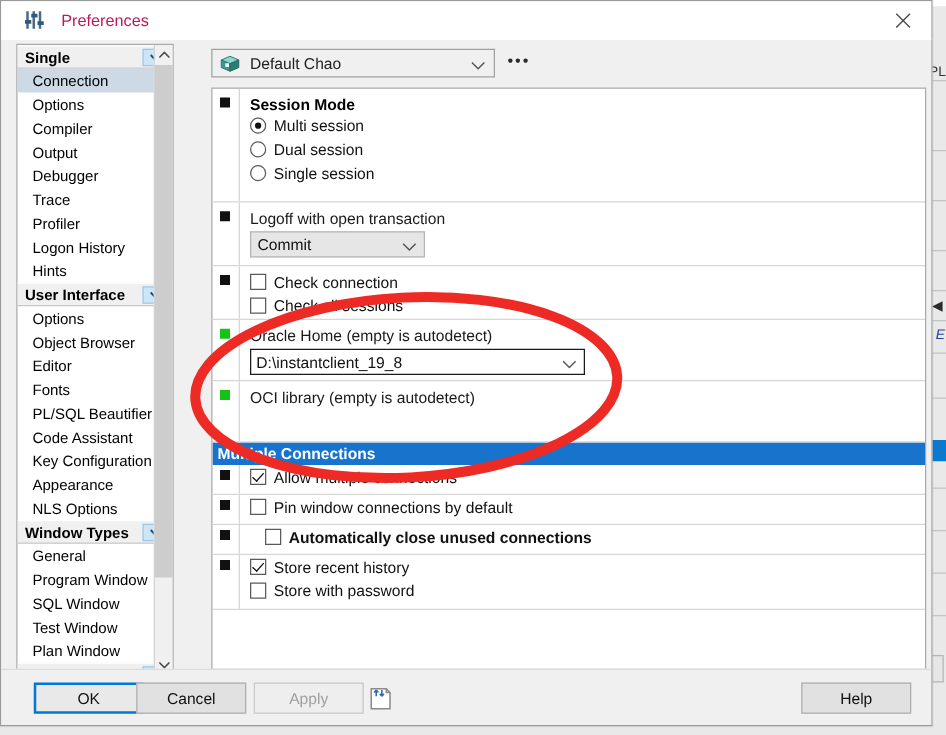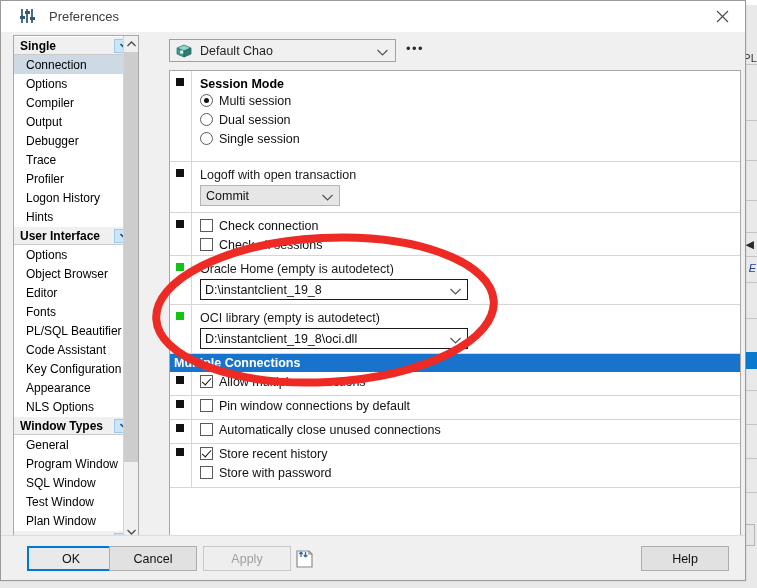--- a/index.html
+++ b/index.html
@@ -58,21 +58,21 @@
   #title-icon i:nth-child(1){ left:2px; top:2px; height:14px; }
   #title-icon i:nth-child(2){ left:7px; top:2px; height:14px; }
   #title-icon i:nth-child(3){ left:12px; top:2px; height:14px; }
   #title-icon b {
     position: absolute; width: 5px; height: 3px; background: #2e5a7d; left: 0;
   }
   #title-icon b.k1 { left: 0.5px; top: 9px; }
   #title-icon b.k2 { left: 5.5px; top: 4px; }
   #title-icon b.k3 { left: 10.5px; top: 10px; }
   #title-text {
-    margin-left: 8px; font-size: 13px; color: #404040;
+    margin-left: 8px; font-size: 13px; color: #be185d;
     font-family: "Liberation Sans", sans-serif;
     text-align: center;
   }
   #close-btn {
     position: absolute; right: 0; top: 0; width: 45px; height: 31px;
     display: flex; align-items: center; justify-content: center;
     color: #4a4a4a; font-size: 16px; cursor: pointer;
   }
   #close-btn svg { display: block; }
 
@@ -498,28 +498,20 @@
               </span>
             </div>
           </div>
         </div>
 
         <div class="sect" style="height:49px;">
           <div class="gutter"></div>
           <div class="marker green"></div>
           <div class="content">
             <div class="field-label">OCI library (empty is autodetect)</div>
-            <div class="combo-white">
-              <span>D:\instantclient_19_8\oci.dll</span>
-              <span class="chev">
-                <svg width="11" height="7" viewBox="0 0 11 7">
-                    <path d="M0.5 1 L5.5 6 L10.5 1" fill="none" stroke="#555" stroke-width="1.2"></path>
-                  </svg>
-              </span>
-            </div>
           </div>
         </div>
 
         <div class="blue-header">Multiple Connections</div>
 
         <div class="sect" style="height:24px;padding:3px 0;">
           <div class="gutter"></div>
           <div class="marker" style="top:4px;"></div>
           <div class="content">
             <div class="check-row">
@@ -533,21 +525,21 @@
           <div class="gutter"></div>
           <div class="marker" style="top:4px;"></div>
           <div class="content">
             <div class="check-row">
               <span class="cbox"></span>
               <span>Pin window connections by default</span>
             </div>
           </div>
         </div>
 
-        <div class="sect" style="height:24px;padding:3px 0;">
+        <div class="sect" style="height:24px;padding:3px 12px;font-weight:bold;">
           <div class="gutter"></div>
           <div class="marker" style="top:4px;"></div>
           <div class="content">
             <div class="check-row">
               <span class="cbox"></span>
               <span>Automatically close unused connections</span>
             </div>
           </div>
         </div>
 

